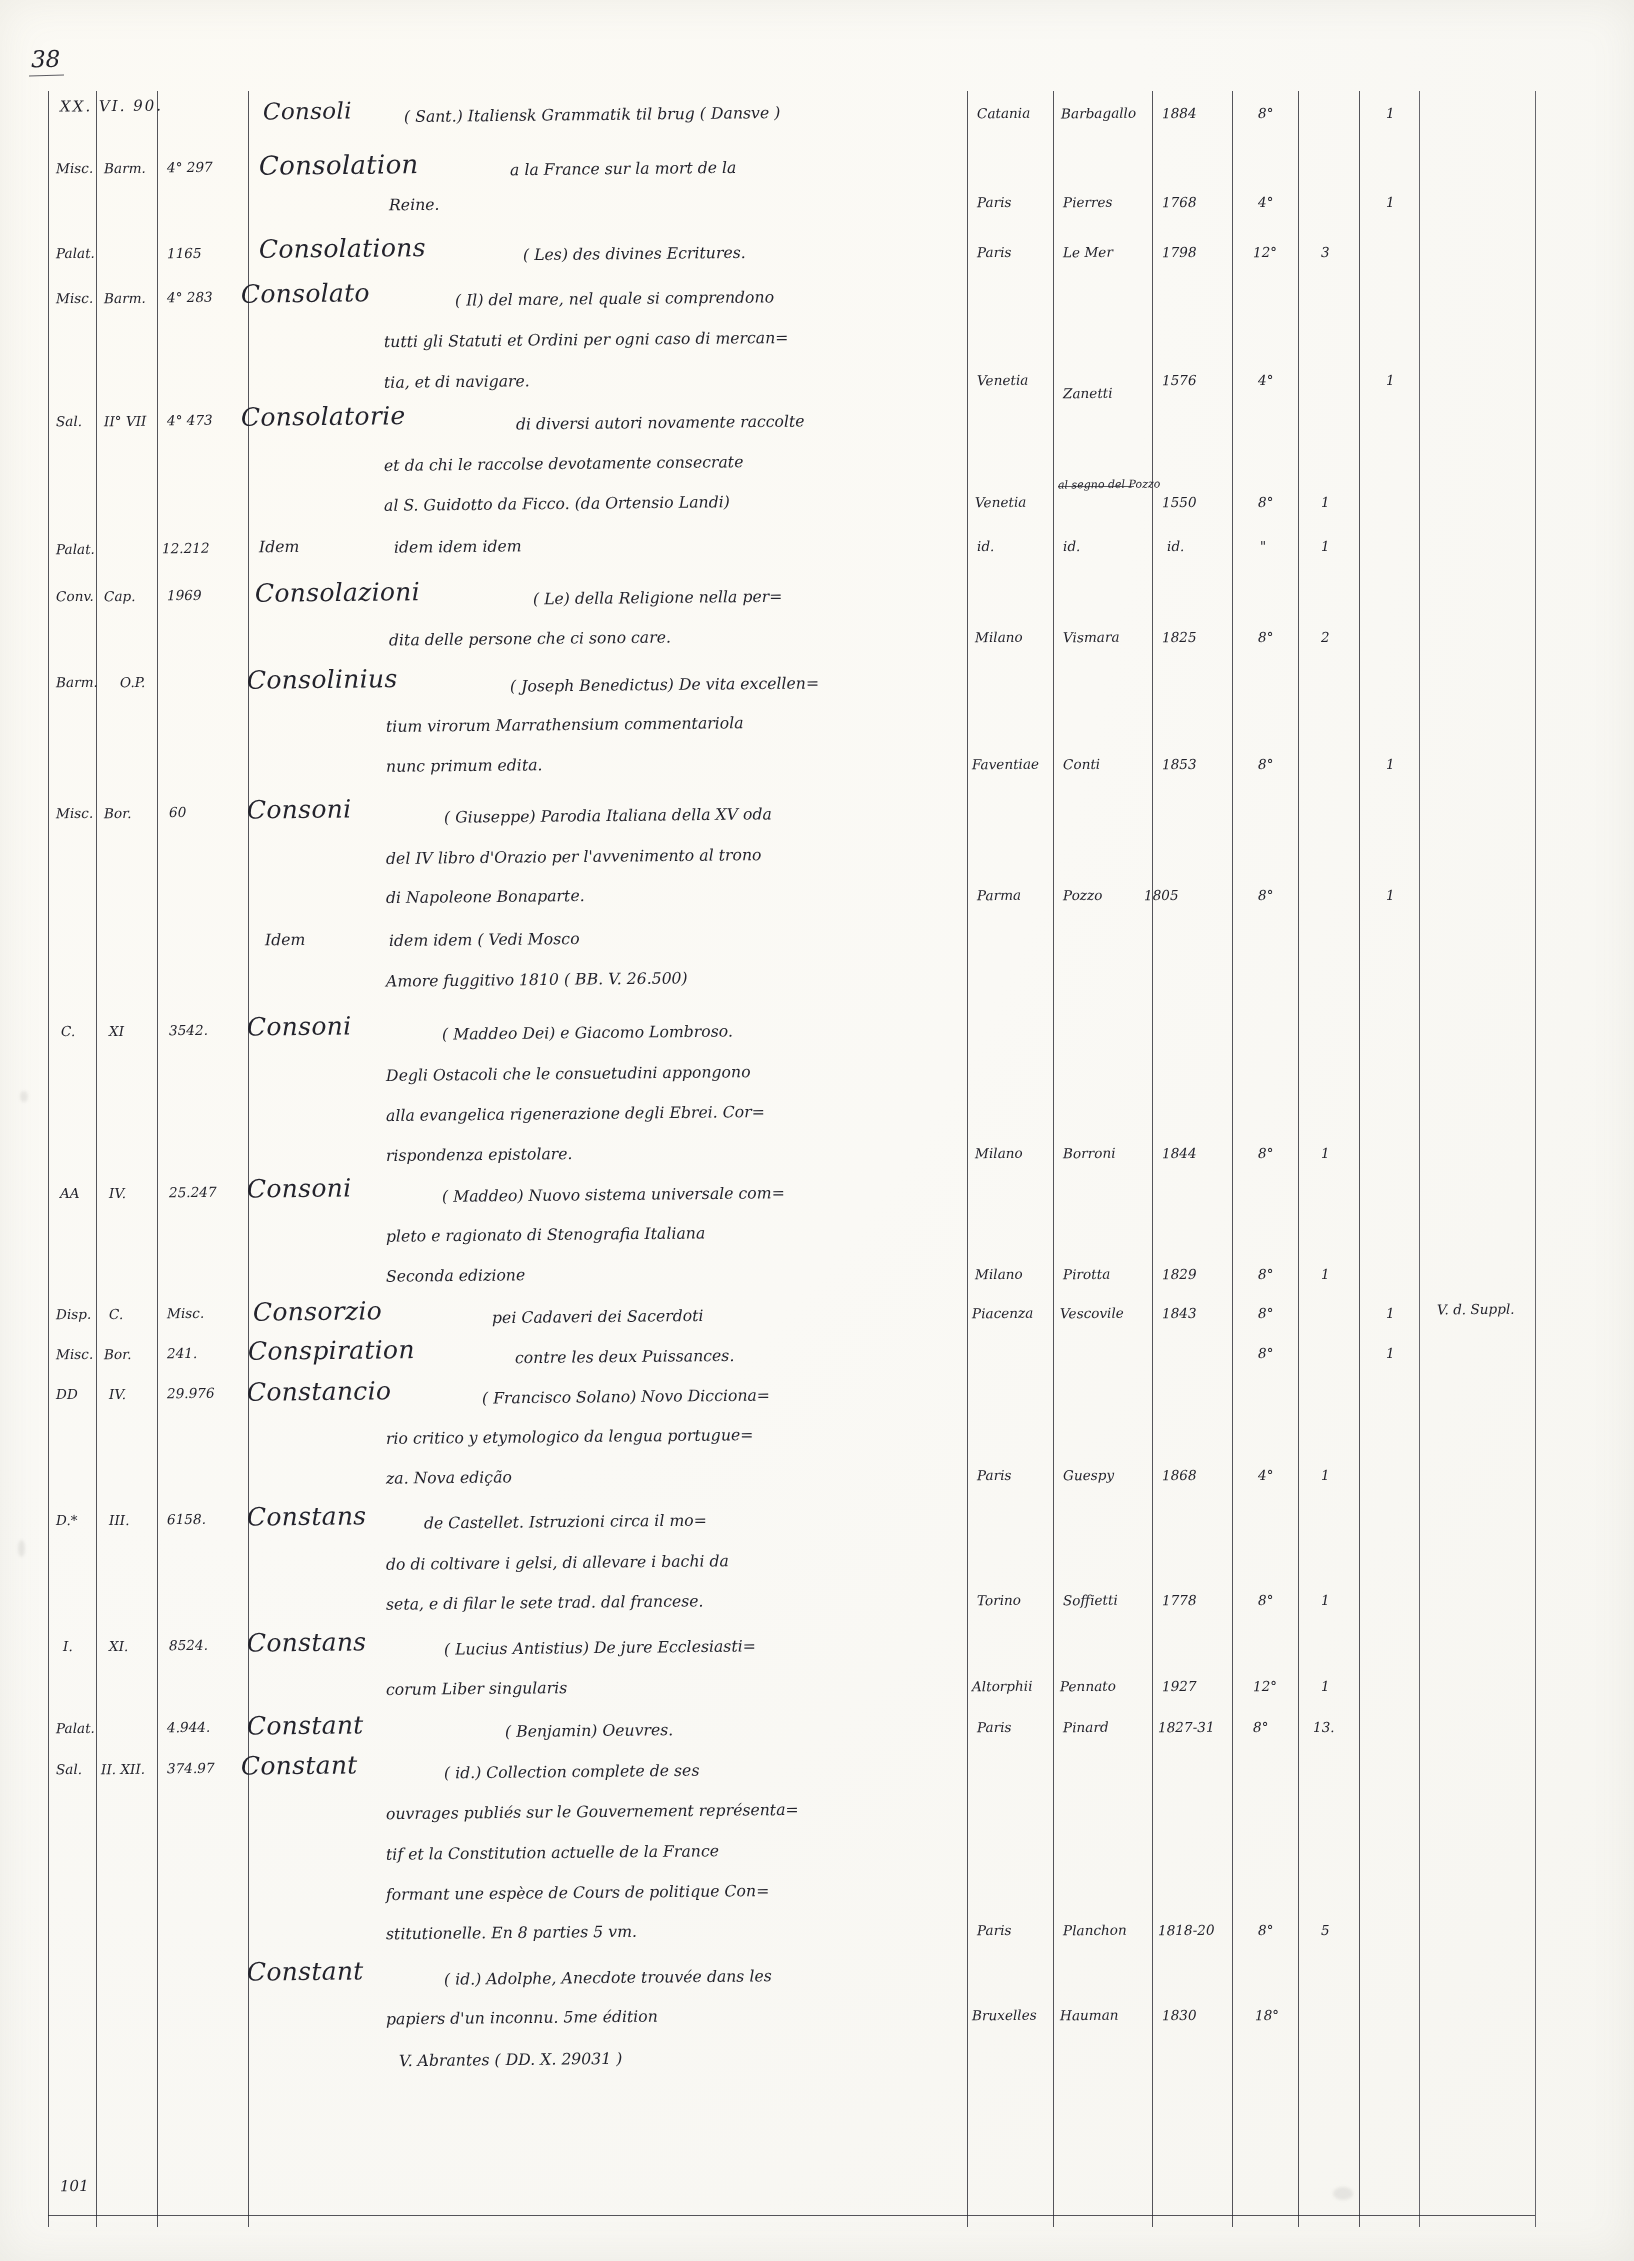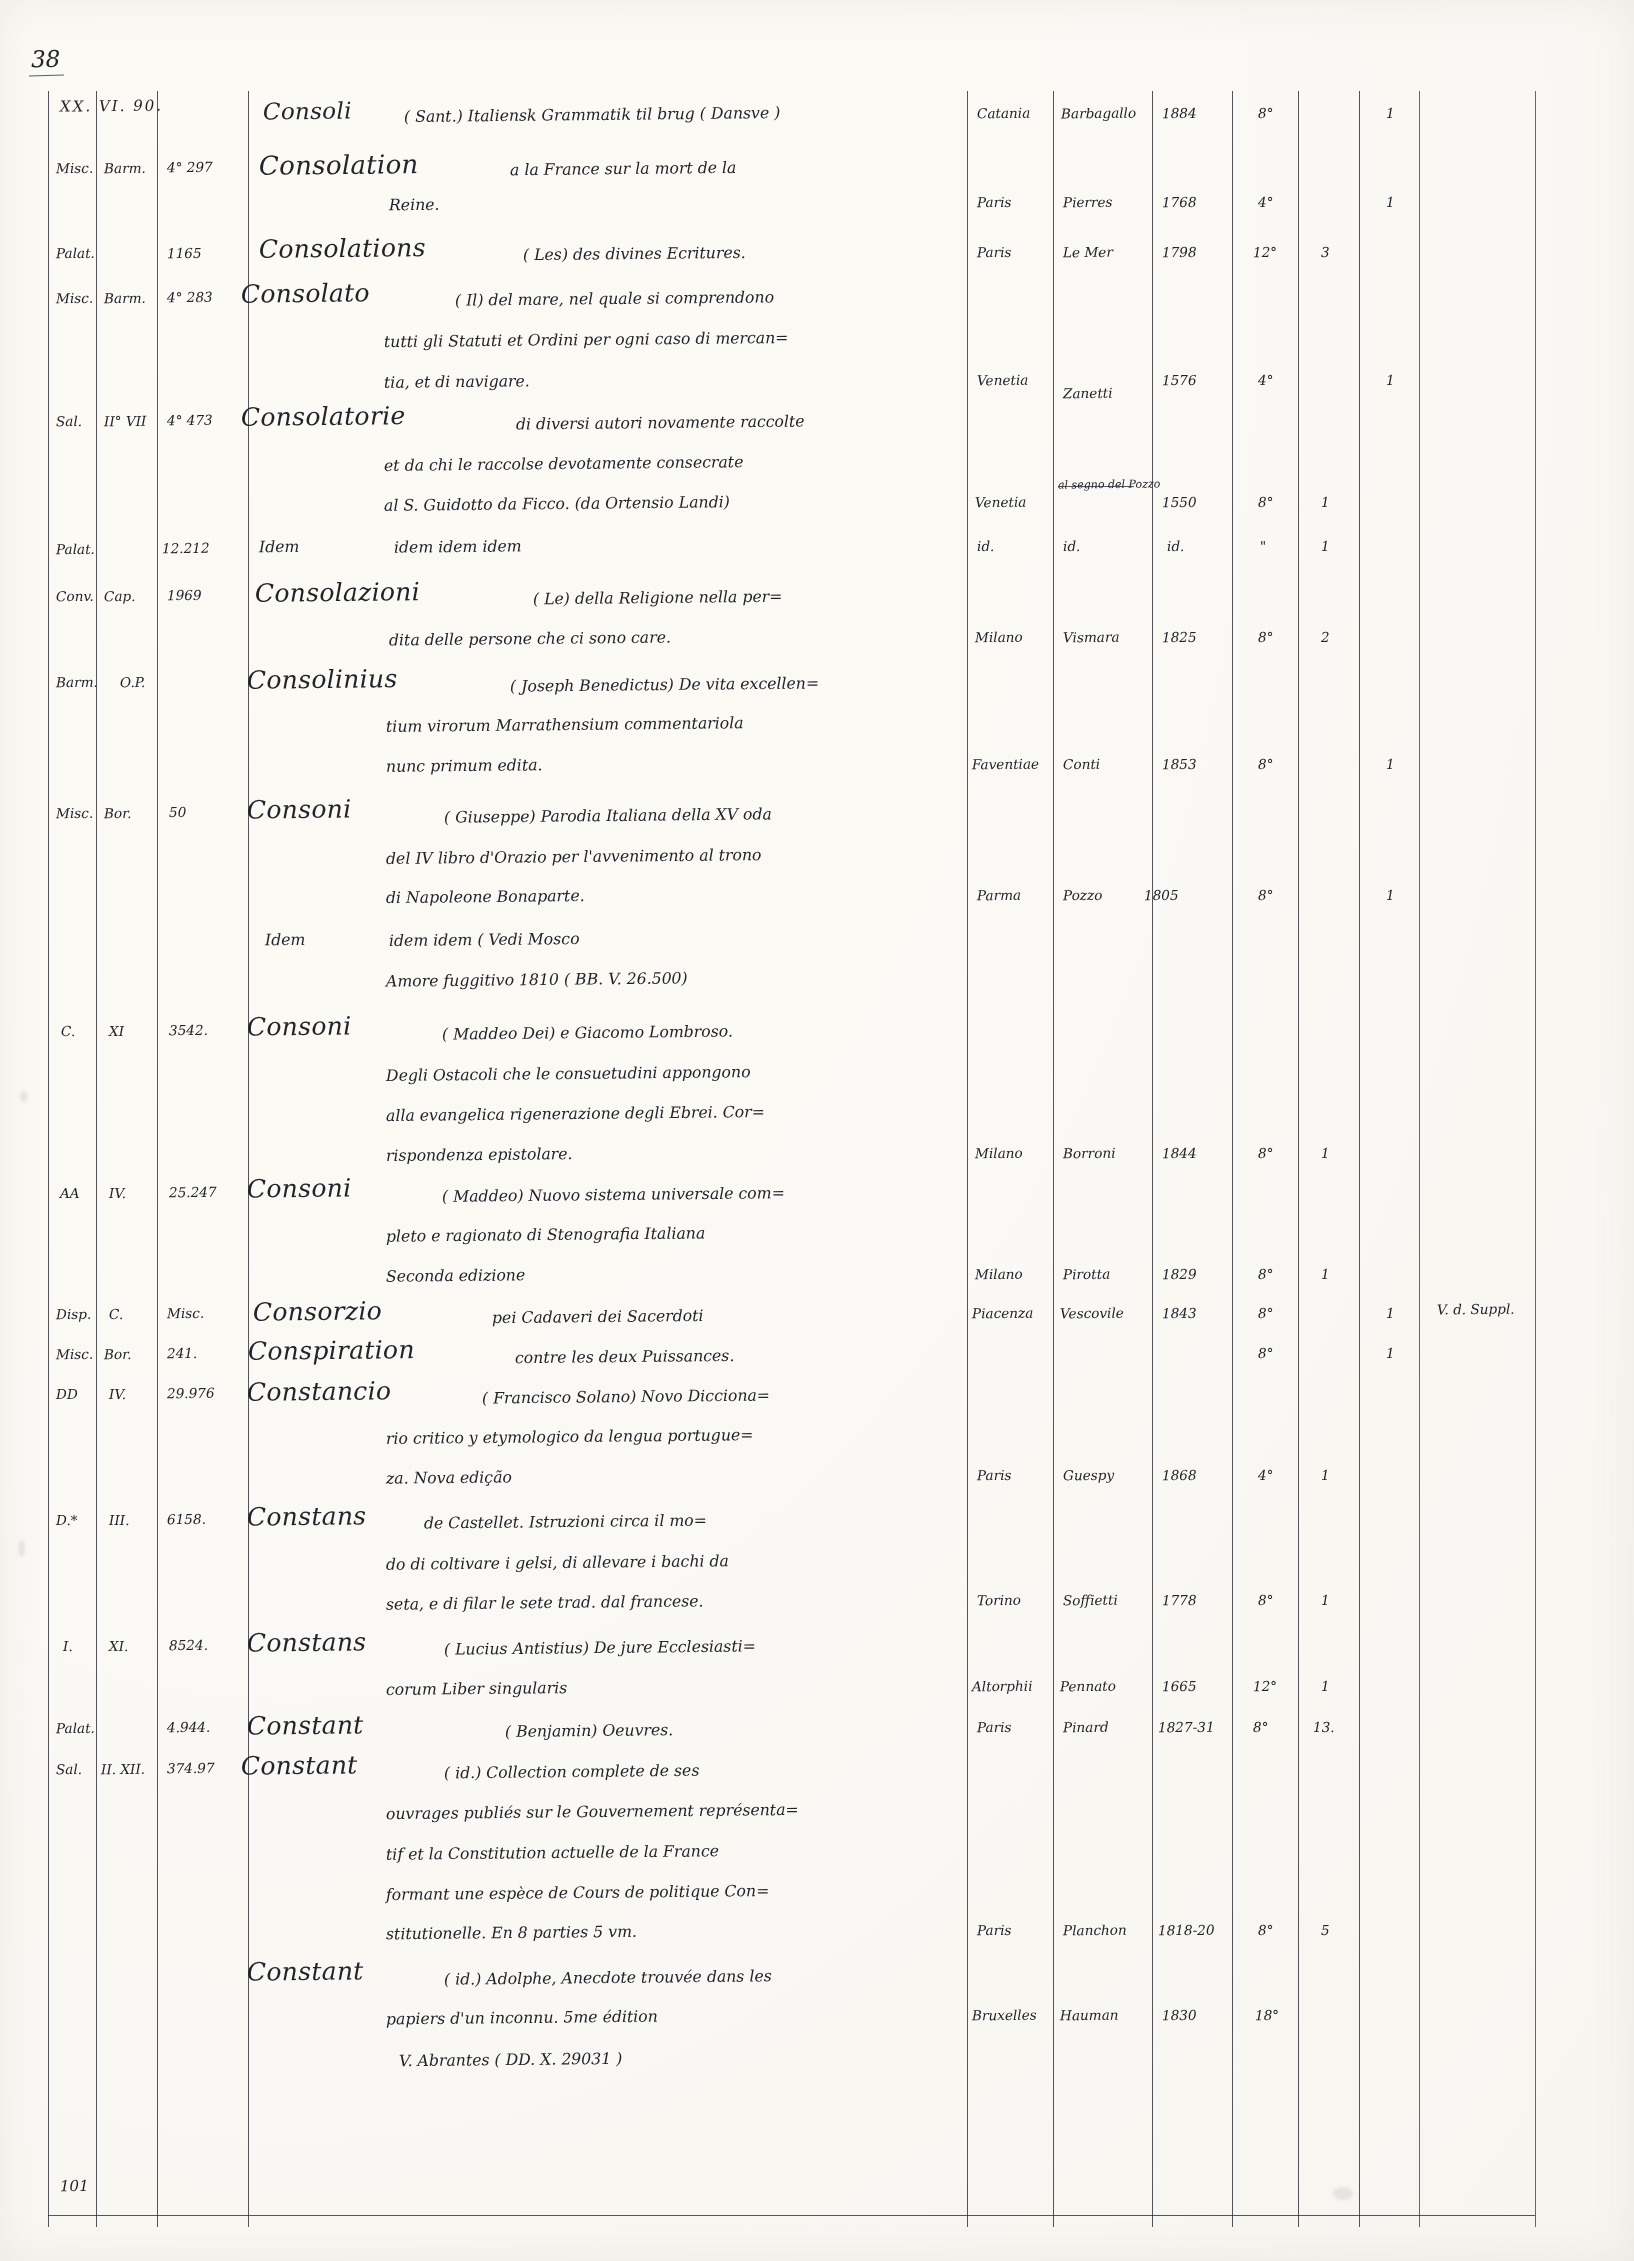--- a/index.html
+++ b/index.html
@@ -220,21 +220,21 @@
   <div class="hw body sl1" style="left:386px; top:717px;">tium virorum Marrathensium commentariola</div>
   <div class="hw body sl1" style="left:386px; top:758px;">nunc primum edita.</div>
   <div class="hw col sl1" style="left:972px; top:758px;">Faventiae</div>
   <div class="hw col sl1" style="left:1063px; top:758px;">Conti</div>
   <div class="hw col sl1" style="left:1162px; top:758px;">1853</div>
   <div class="hw col sl1" style="left:1258px; top:758px;">8°</div>
   <div class="hw col sl1" style="left:1386px; top:758px;">1</div>
 
   <div class="hw col sl1" style="left:56px; top:807px;">Misc.</div>
   <div class="hw col sl1" style="left:104px; top:807px;">Bor.</div>
-  <div class="hw col sl1" style="left:169px; top:806px;">50</div>
+  <div class="hw col sl1" style="left:169px; top:806px;">60</div>
   <div class="hw big sl1" style="left:247px; top:797px; font-size:25px;">Consoni</div>
   <div class="hw body sl1" style="left:444px; top:808px;">( Giuseppe) Parodia Italiana della XV oda</div>
   <div class="hw body sl1" style="left:386px; top:849px;">del IV libro d'Orazio per l'avvenimento al trono</div>
   <div class="hw body sl1" style="left:386px; top:889px;">di Napoleone Bonaparte.</div>
   <div class="hw col sl1" style="left:977px; top:889px;">Parma</div>
   <div class="hw col sl1" style="left:1063px; top:889px;">Pozzo</div>
   <div class="hw col sl1" style="left:1144px; top:889px;">1805</div>
   <div class="hw col sl1" style="left:1258px; top:889px;">8°</div>
   <div class="hw col sl1" style="left:1386px; top:889px;">1</div>
 
@@ -316,21 +316,21 @@
   <div class="hw col sl1" style="left:1321px; top:1594px;">1</div>
 
   <div class="hw col sl1" style="left:63px; top:1640px;">I.</div>
   <div class="hw col sl1" style="left:109px; top:1640px;">XI.</div>
   <div class="hw col sl1" style="left:169px; top:1639px;">8524.</div>
   <div class="hw big sl1" style="left:247px; top:1630px; font-size:25px;">Constans</div>
   <div class="hw body sl1" style="left:444px; top:1640px;">( Lucius Antistius) De jure Ecclesiasti=</div>
   <div class="hw body sl1" style="left:386px; top:1681px;">corum Liber singularis</div>
   <div class="hw col sl1" style="left:972px; top:1680px;">Altorphii</div>
   <div class="hw col sl1" style="left:1060px; top:1680px;">Pennato</div>
-  <div class="hw col sl1" style="left:1162px; top:1680px;">1665</div>
+  <div class="hw col sl1" style="left:1162px; top:1680px;">1927</div>
   <div class="hw col sl1" style="left:1253px; top:1680px;">12°</div>
   <div class="hw col sl1" style="left:1321px; top:1680px;">1</div>
 
   <div class="hw col sl1" style="left:56px; top:1722px;">Palat.</div>
   <div class="hw col sl1" style="left:167px; top:1721px;">4.944.</div>
   <div class="hw big sl1" style="left:247px; top:1713px; font-size:25px;">Constant</div>
   <div class="hw body sl1" style="left:505px; top:1723px;">( Benjamin) Oeuvres.</div>
   <div class="hw col sl1" style="left:977px; top:1721px;">Paris</div>
   <div class="hw col sl1" style="left:1063px; top:1721px;">Pinard</div>
   <div class="hw col sl1" style="left:1158px; top:1721px;">1827-31</div>

